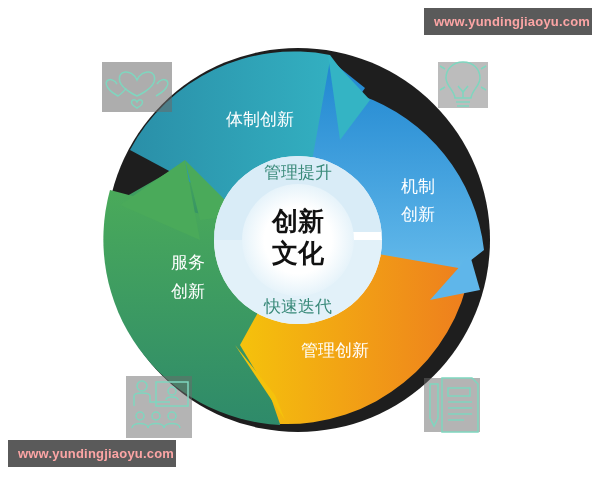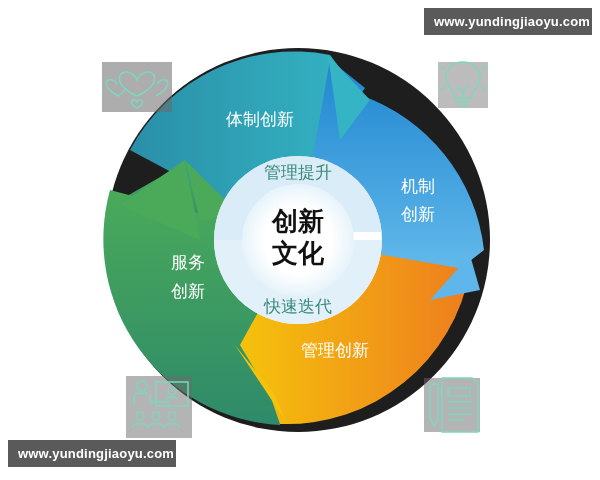--- a/index.html
+++ b/index.html
@@ -1,17 +1,17 @@
 <!DOCTYPE html>
 <html><head>
 <meta charset="utf-8">
 <style>
   html,body{margin:0;padding:0;background:#ffffff;}
   body{width:600px;height:480px;position:relative;overflow:hidden;font-family:"DejaVu Sans",sans-serif;}
-  .wm{position:absolute;background:#5a5a5a;color:#ffffff;font-family:"Liberation Sans",sans-serif;font-size:13px;font-weight:bold;padding:6px 10px;letter-spacing:0.2px;}
+  .wm{position:absolute;background:#5a5a5a;color:#fca5a5;font-family:"Liberation Sans",sans-serif;font-size:13px;font-weight:bold;padding:6px 10px;letter-spacing:0.2px;}
   .wm.top{left:424px;top:8px;width:148px;text-align:center;}
   .wm.bottom{left:8px;top:440px;width:148px;text-align:center;}
   svg.main{position:absolute;left:0;top:0;}
   .icon{position:absolute;}
 </style>
 </head>
 <body>
 
 <div class="wm top">www.yundingjiaoyu.com</div>
 <div class="wm bottom">www.yundingjiaoyu.com</div>

